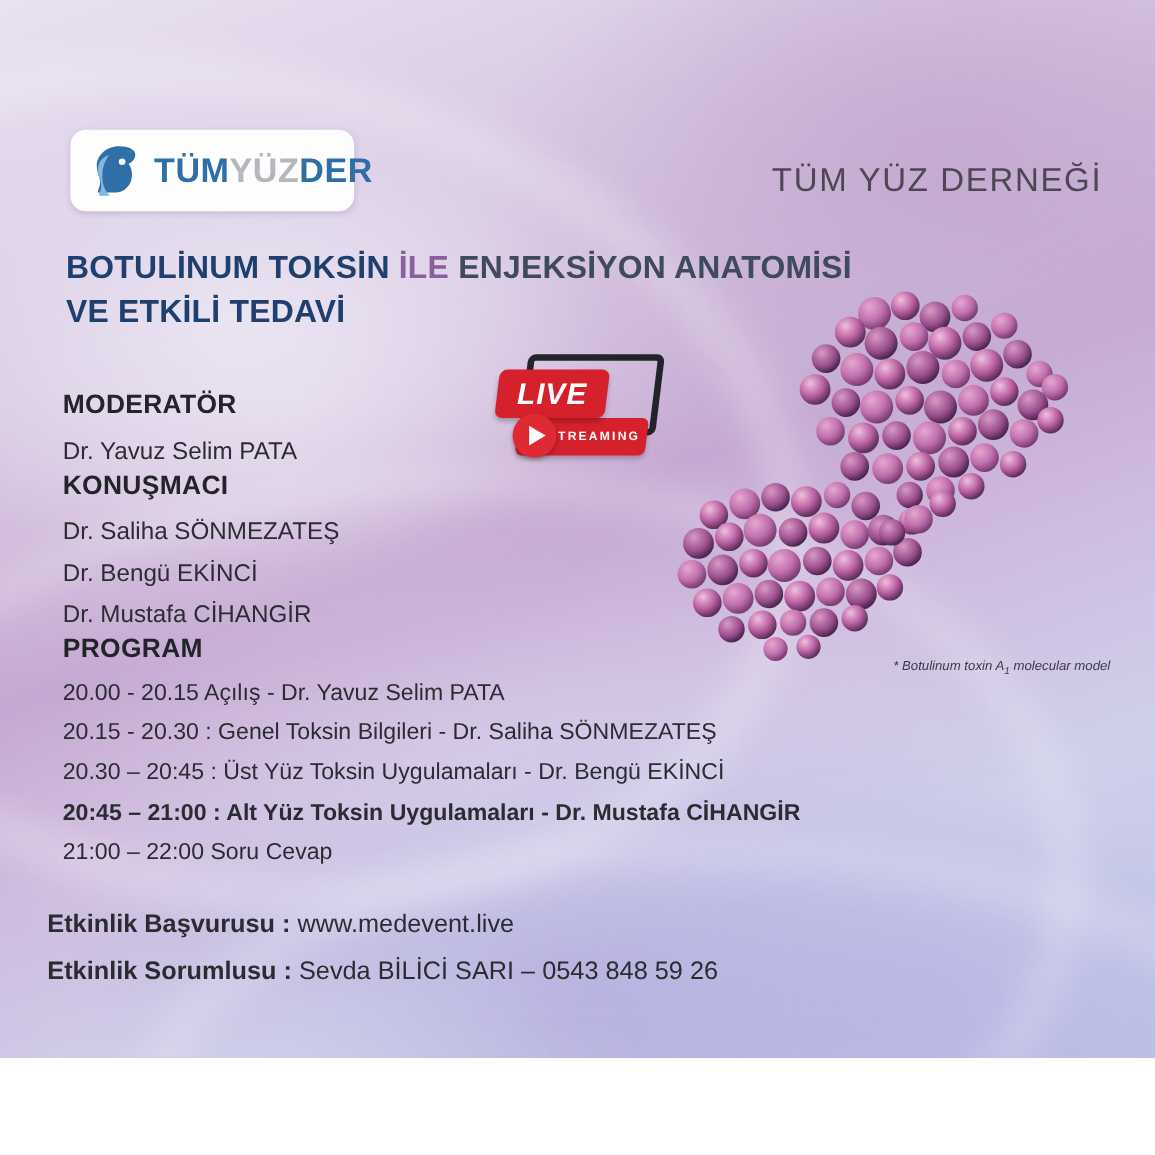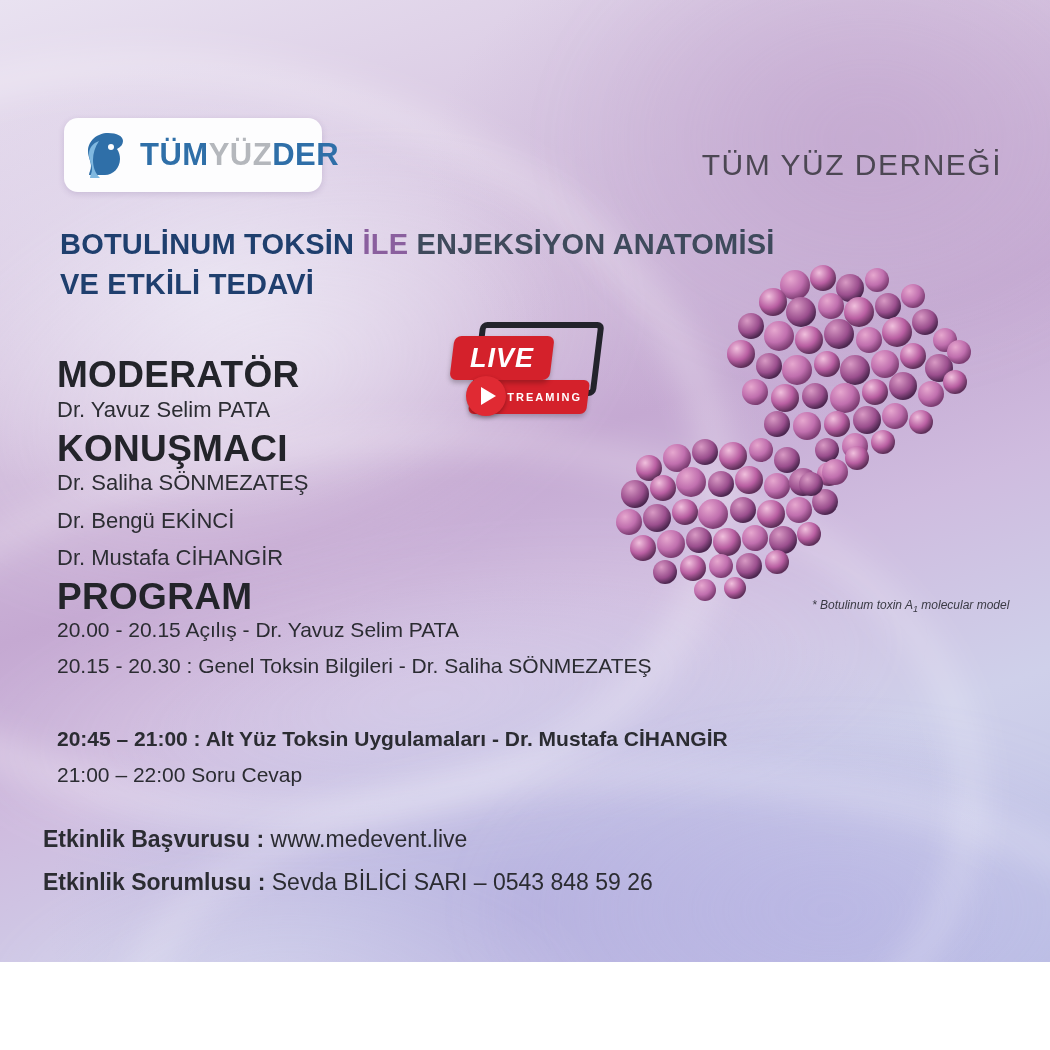--- a/index.html
+++ b/index.html
@@ -114,21 +114,21 @@
   }
   .title .t1 { color: #1f3f6e; }
   .title .t2 { color: #8a5f9e; }
   .title .t3 { color: #3f4a5c; }
   .title .t4 { color: #1f3f6e; }
 
   
   .section-head {
     position: absolute;
     left: 57px;
-    font-size: 37px;
+    font-size: 24px;
     font-weight: bold;
     color: #23242a;
     letter-spacing: .3px;
   }
   .line {
     position: absolute;
     left: 57px;
     font-size: 22px;
     color: #2c2d33;
     white-space: nowrap;
@@ -423,20 +423,21 @@
   <div class="line" style="top:397px;">Dr. Yavuz Selim PATA</div>
 
   <div class="section-head" style="top:428px;">KONUŞMACI</div>
   <div class="line" style="top:470px;">Dr. Saliha SÖNMEZATEŞ</div>
   <div class="line" style="top:508px;">Dr. Bengü EKİNCİ</div>
   <div class="line" style="top:545px;text-align:right;">Dr. Mustafa CİHANGİR</div>
 
   <div class="section-head" style="top:576px;">PROGRAM</div>
   <div class="prog-line" style="top:618px;">20.00 - 20.15  Açılış - Dr. Yavuz Selim PATA</div>
   <div class="prog-line" style="top:654px;">20.15 - 20.30 :  Genel Toksin Bilgileri - Dr. Saliha SÖNMEZATEŞ</div>
+  <div class="prog-line" style="top:690px;">20.30 – 20:45 : Üst Yüz Toksin Uygulamaları - Dr. Bengü EKİNCİ</div>
   <div class="prog-line" style="top:727px;font-weight:bold;">20:45 – 21:00 :  Alt Yüz Toksin Uygulamaları - Dr. Mustafa CİHANGİR</div>
   <div class="prog-line" style="top:763px;">21:00 – 22:00 Soru Cevap</div>
 
   <div class="contact" style="top:826px;">
     <b>Etkinlik Başvurusu :</b><span> www.medevent.live</span>
   </div>
   <div class="contact" style="top:869px;">
     <b>Etkinlik Sorumlusu :</b><span> Sevda BİLİCİ SARI – 0543 848 59 26</span>
   </div>
 

